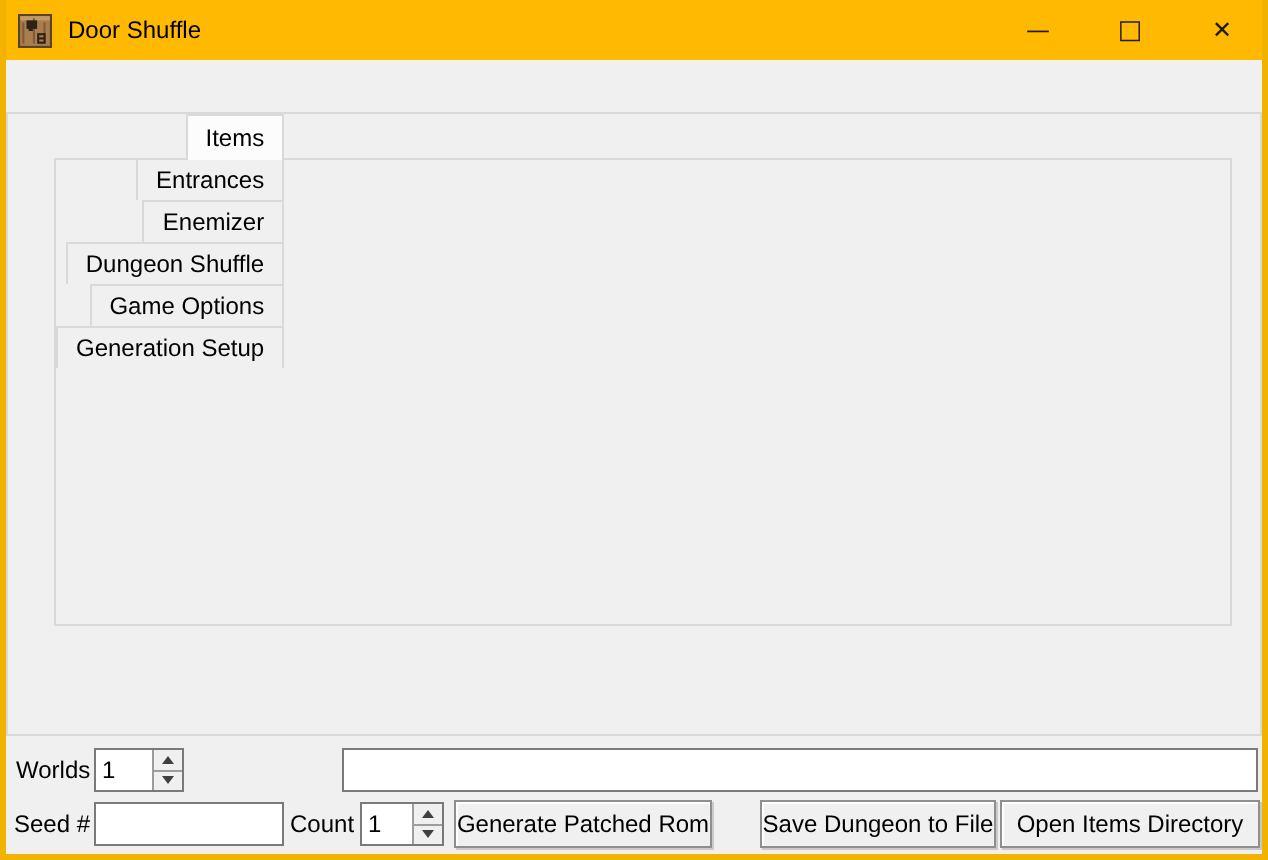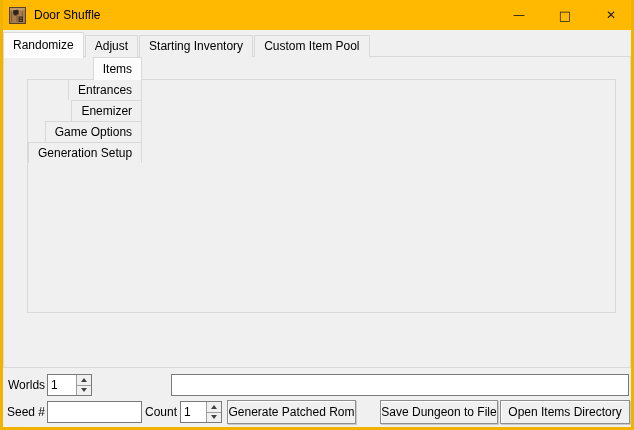--- a/index.html
+++ b/index.html
@@ -132,33 +132,28 @@
     <span class="title-text">Door Shuffle</span>
     <div class="win-controls">
       <div class="win-btn">—</div>
       <div class="win-btn maxi">□</div>
       <div class="win-btn">✕</div>
     </div>
   </div>
 
   <div class="client">
 
-    <div class="tabrow tabrow-main">
-      <div class="tab active">Randomize</div>
-      <div class="tab">Adjust</div>
-      <div class="tab">Starting Inventory</div>
-      <div class="tab">Custom Item Pool</div>
-    </div>
 
     <div class="pane-main"></div>
 
     <div class="tabrow tabrow-sub">
       <div class="tab active">Items</div>
       <div class="tab">Entrances</div>
       <div class="tab">Enemizer</div>
+      <div class="tab">Dungeon Shuffle</div>
       <div class="tab">Game Options</div>
       <div class="tab">Generation Setup</div>
     </div>
 
     <div class="pane-sub"></div>
 
     <div class="chk-row" style="top:59px;">
       <span class="chk-box"></span>
       <span class="chk-label">Retro mode (universal keys)</span>
     </div>

